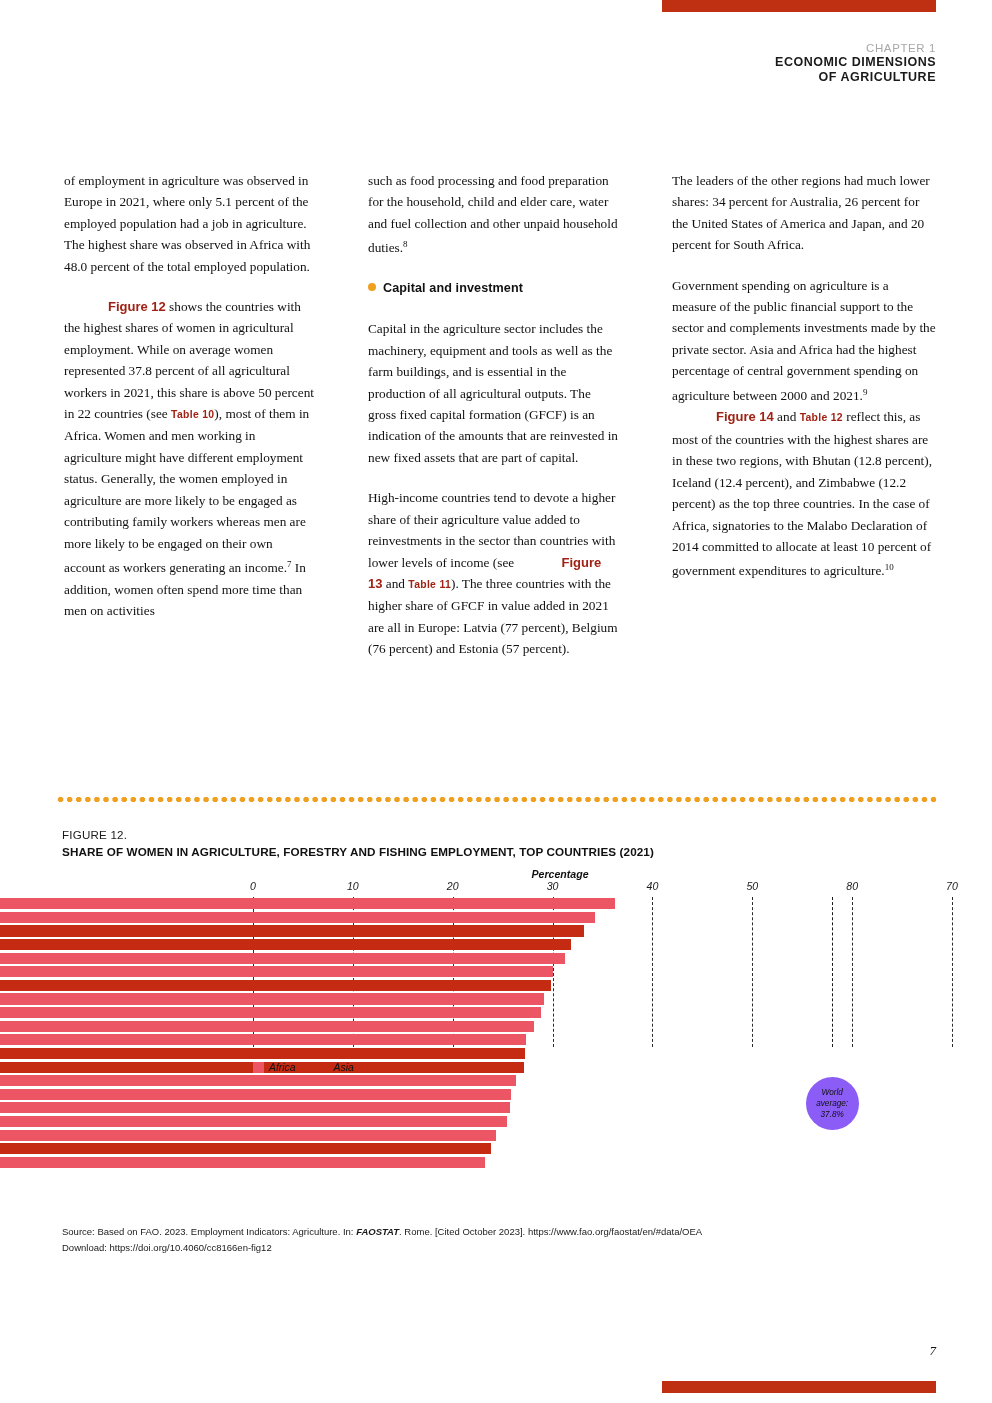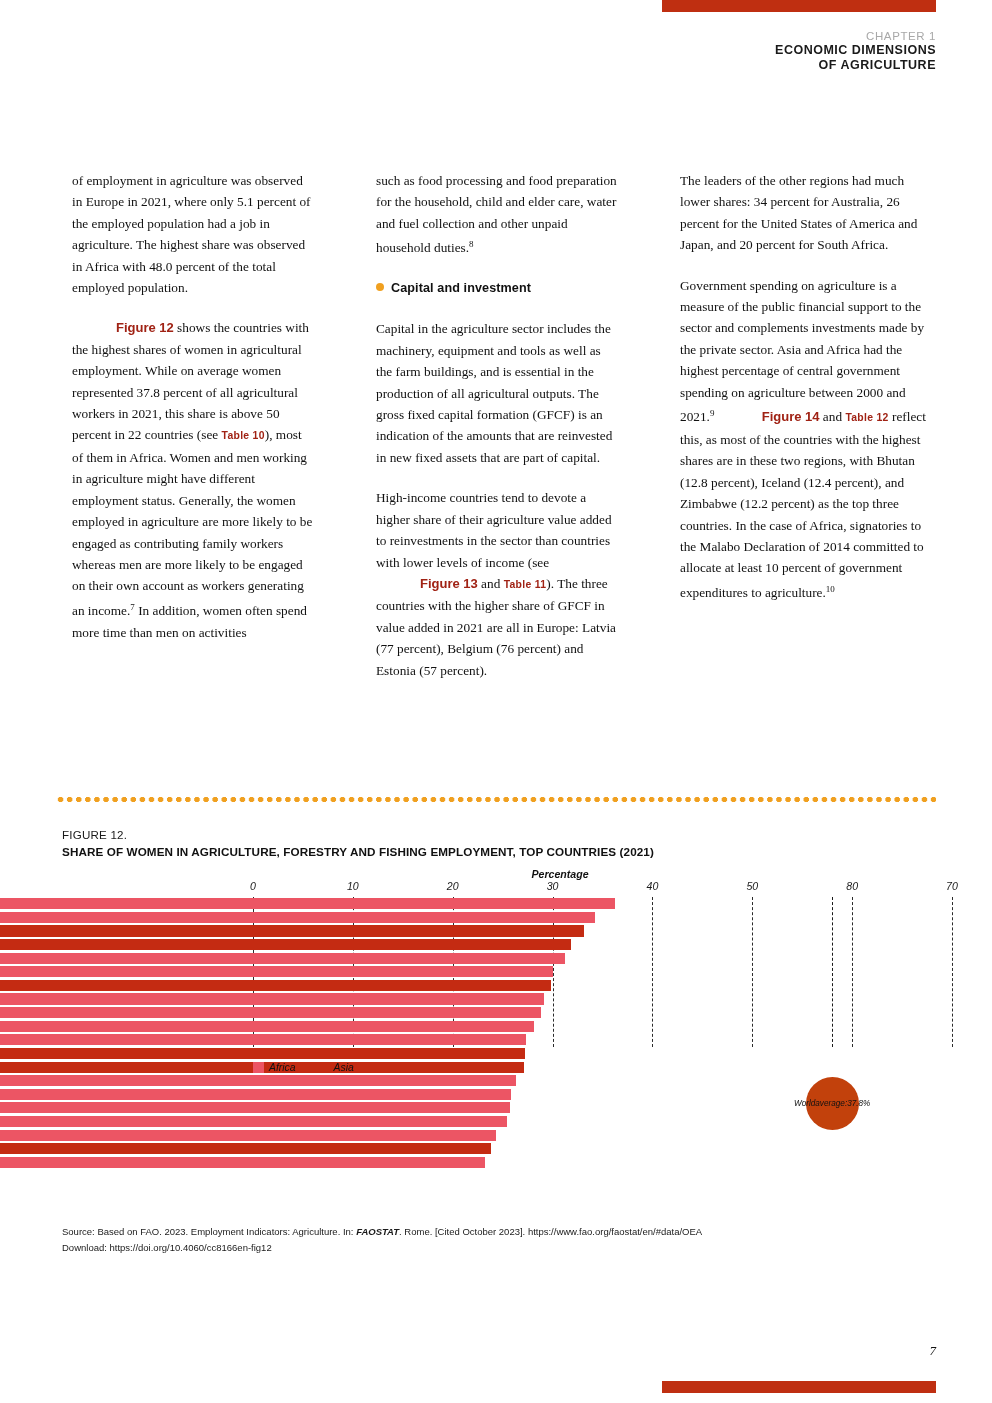--- a/index.html
+++ b/index.html
@@ -8,38 +8,38 @@
     font-family:"Liberation Sans", sans-serif;overflow:hidden;
   }
   
   .top-bar{
     position:absolute;left:662px;top:0;width:274px;height:12px;background:#bf2f11;
   }
   .chapter-head{
     position:absolute;right:56px;top:30px;text-align:right;line-height:1.17;
   }
   .chapter-head .ch-num{
-    font-size:11.5px;letter-spacing:.6px;color:#a8a8a8;display:block;
+    font-size:11.5px;letter-spacing:.6px;color:#a8a8a8;display:block;margin-top:12px;
   }
   .chapter-head .ch-t1,.chapter-head .ch-t2{
     font-size:12.5px;letter-spacing:.5px;color:#1a1a1a;display:block;font-weight:700;
   }
   
   .cols{
     position:absolute;left:56px;top:170px;width:880px;height:600px;
   }
   .col{
     position:absolute;top:0;width:258px;
     font-family:"Liberation Serif", serif;
     font-size:13.3px;line-height:21.4px;color:#111;text-align:left;
   }
   .col.c1{left:0;}
   .col.c2{left:304px;}
   .col.c3{left:608px;width:272px;}
-  .col p{margin:0 0 19px 16px;}
+  .col p{margin:0 0 19px 8px;}
   .smallcaps{
     color:#a02214;font-weight:700;font-family:"Liberation Sans",sans-serif;
     font-size:10.4px;letter-spacing:.3px;
   }
   .fignum{
     color:#a02214;font-weight:700;font-family:"Liberation Sans",sans-serif;
     font-size:13px;
     padding-left:44px;
   }
   sup{font-size:9px;vertical-align:super;}
@@ -82,22 +82,22 @@
   .avgline{
     position:absolute;top:31px;width:0;height:150px;
     border-left:1.3px dashed #1a1a1a;
   }
   .rows{position:absolute;left:0;top:31px;width:699px;}
   .row{height:13.62px;position:relative;}
   .row .bar{
     position:absolute;left:0;top:1.2px;height:11.1px;
   }
   .avg-bubble{
-    position:absolute;width:53px;height:53px;border-radius:50%;background:#c2410c;
-    display:flex;flex-direction:row;align-items:center;justify-content:center;
+    position:absolute;width:53px;height:53px;border-radius:50%;background:#8b5cf6;
+    display:flex;flex-direction:column;align-items:center;justify-content:center;
     font-size:8.2px;color:#111;line-height:11.2px;text-align:center;
   }
   .legend{
     position:absolute;left:253px;top:196px;display:flex;gap:22px;align-items:center;
   }
   .legend .li{display:flex;align-items:center;gap:5px;font-size:10.4px;color:#111;}
   .legend .sw{width:11px;height:11px;display:inline-block;}
   
   .source{
     position:absolute;left:62px;top:1224px;font-size:9.5px;color:#1a1a1a;line-height:15.5px;

